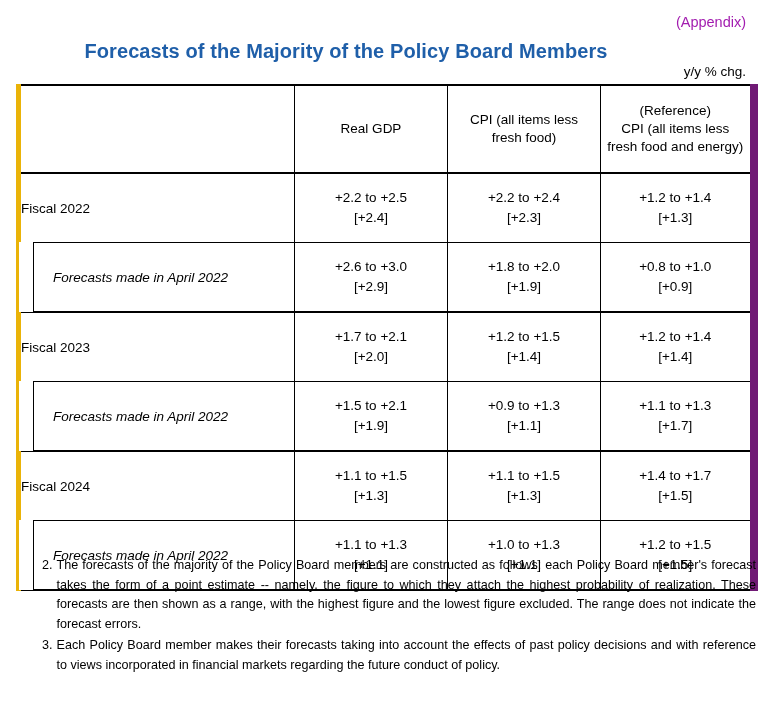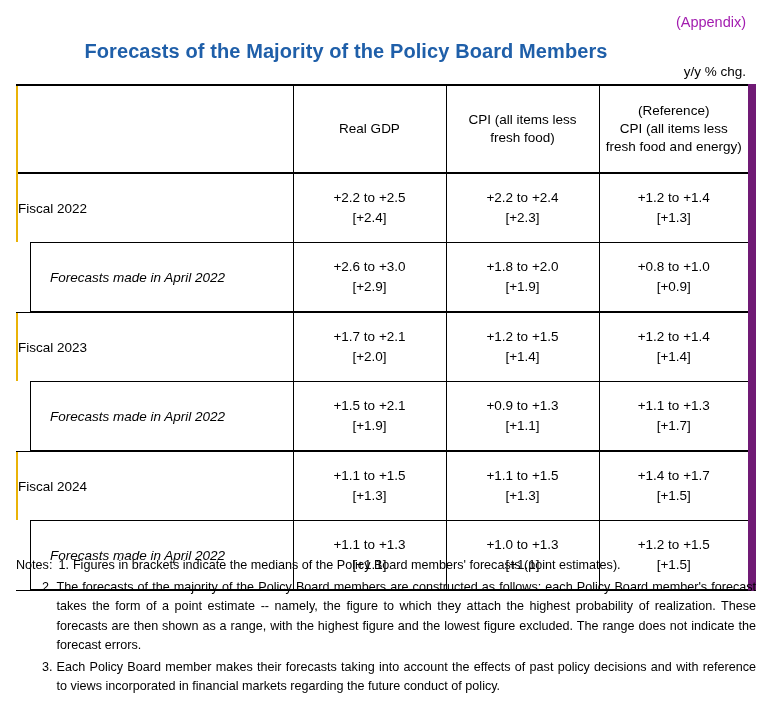--- a/index.html
+++ b/index.html
@@ -89,21 +89,21 @@
   tr.group-top > td {
     border-top: 2px solid #000000;
   }
   tr.group-last > td {
     border-bottom: 2px solid #000000;
   }
   table.forecast tr:first-child > td {
     border-top: 2px solid #000000;
   }
   table.forecast tr > td:first-child {
-    border-left: 2px solid #eab308;
+    border-left: 5px solid #eab308;
   }
   table.forecast tr > td:last-child {
     border-right: 8px solid #701a75;
   }
   
   td.inset-left {
     position: relative;
     font-style: italic;
   }
   td.inset-left::before {
@@ -287,25 +287,20 @@
         <td class="datacell">
           <span class="brk">+1.2 to +1.5</span>
           <span class="brk">[+1.5]</span>
         </td>
       </tr>
     </tbody>
   </table>
 
   <div class="notes">
     <div class="note-row">
-      <span class="note-head">Notes:</span>
-      <span class="note-num" style="padding-left:6px;">1.</span>
-      <span class="note-body">Figures in brackets indicate the medians of the Policy Board members' forecasts (point estimates).</span>
-    </div>
-    <div class="note-row">
       <span class="note-num">2.</span>
       <span class="note-body">The forecasts of the majority of the Policy Board members are constructed as follows: each Policy Board member's forecast takes the form of a point estimate -- namely, the figure to which they attach the highest probability of realization. These forecasts are then shown as a range, with the highest figure and the lowest figure excluded. The range does not indicate the forecast errors.</span>
     </div>
     <div class="note-row">
       <span class="note-num">3.</span>
       <span class="note-body">Each Policy Board member makes their forecasts taking into account the effects of past policy decisions and with reference to views incorporated in financial markets regarding the future conduct of policy.</span>
     </div>
   </div>
 
 </div>

